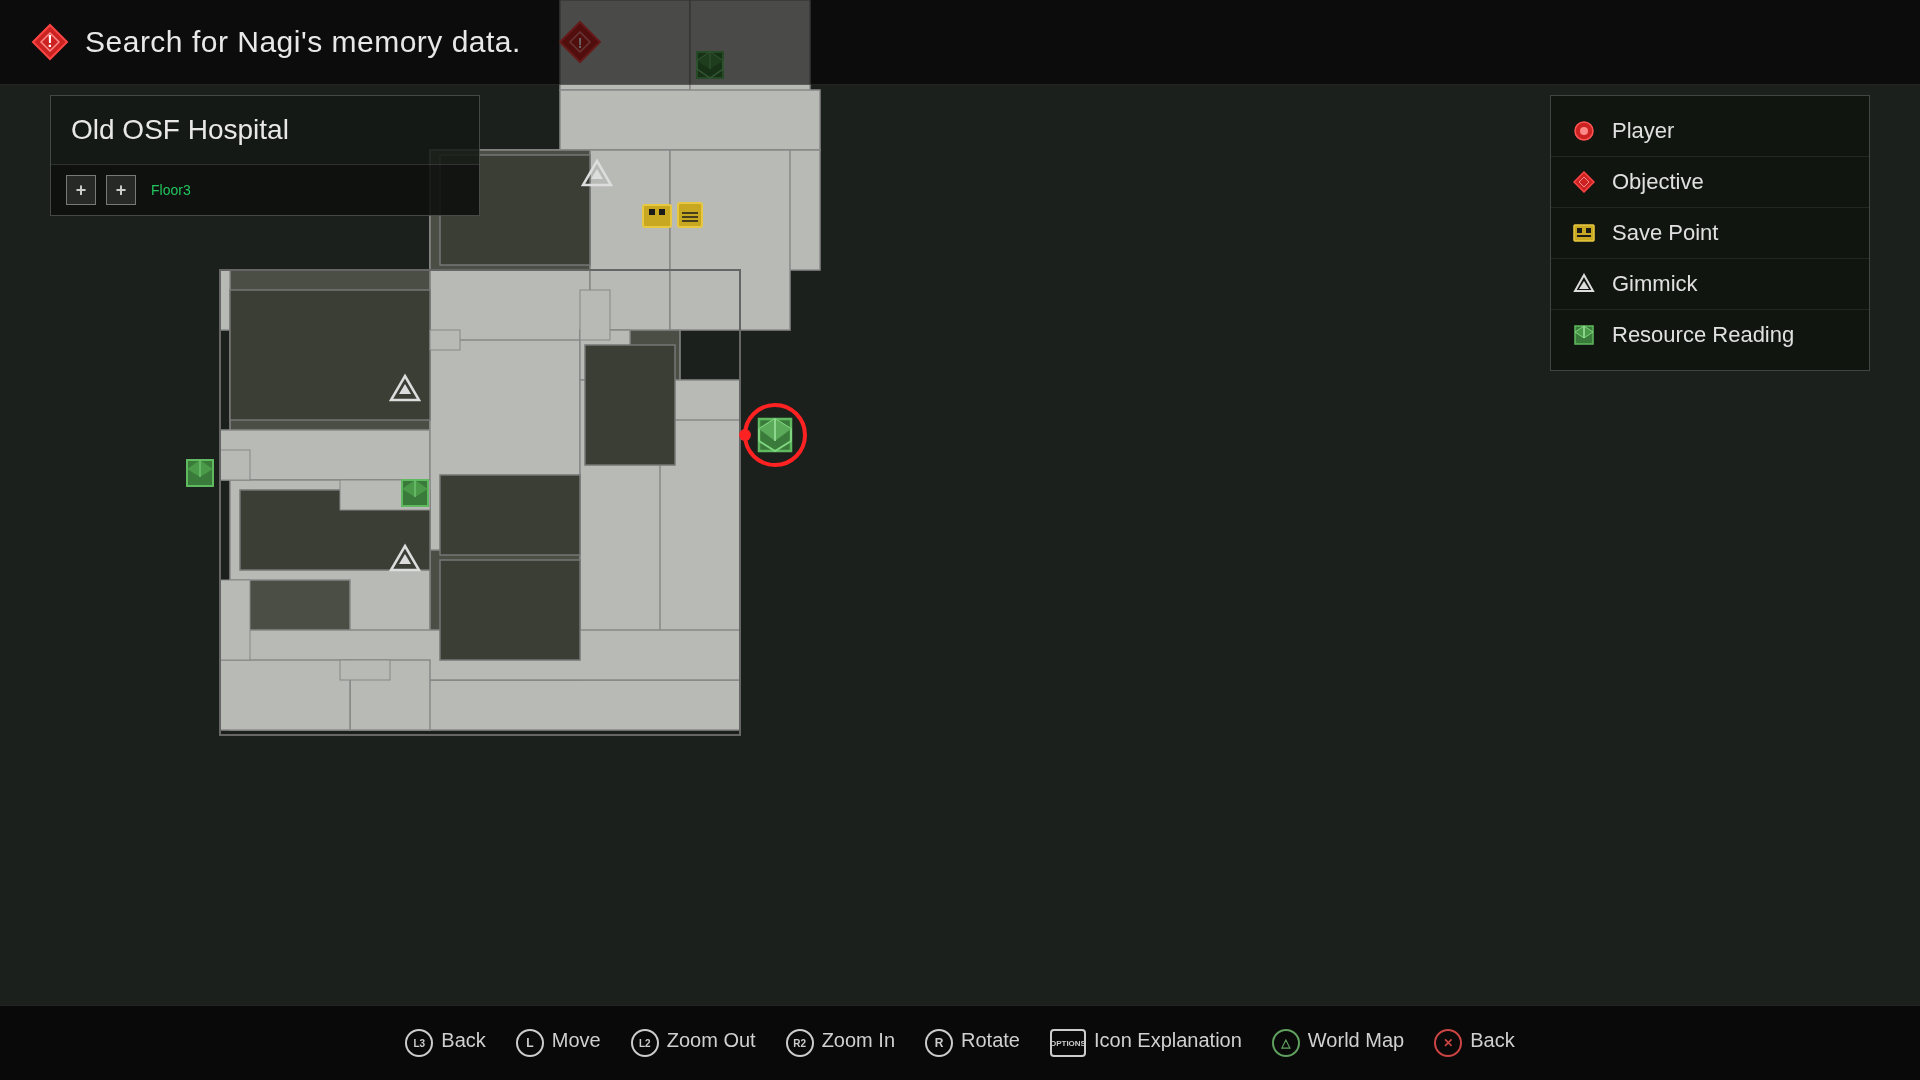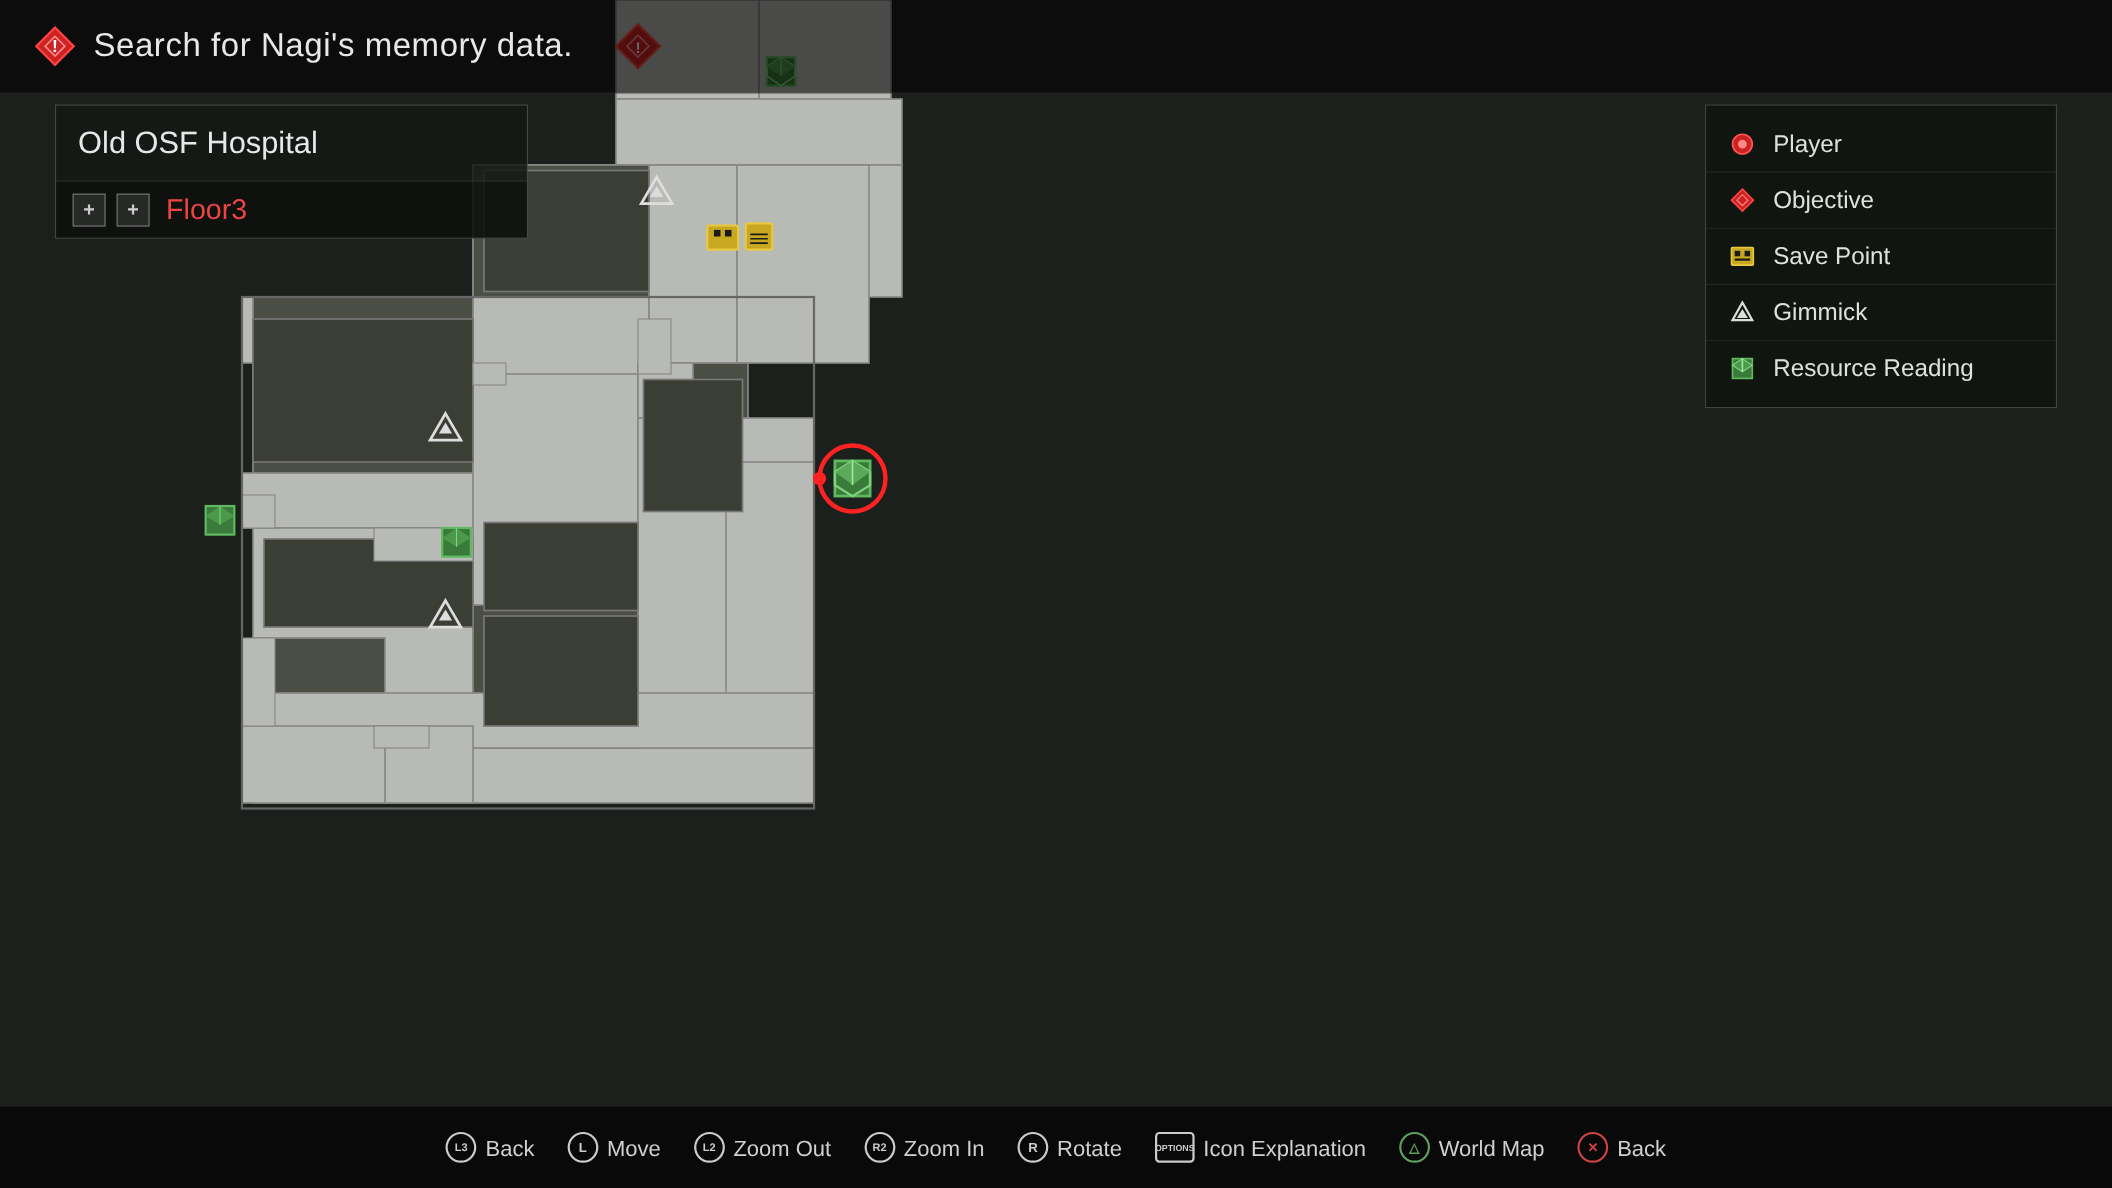--- a/index.html
+++ b/index.html
@@ -109,22 +109,22 @@
       cursor: pointer;
     }
 
     .floor-btn span {
       color: #ccc;
       font-size: 18px;
       font-weight: bold;
     }
 
     #floor-label {
-      color: #ef4444;
-      font-size: 26px;
+      color: #22c55e;
+      font-size: 14px;
       margin-left: 5px;
     }
 
     
     #legend-panel {
       position: absolute;
       top: 95px;
       right: 50px;
       width: 320px;
       background: rgba(15,20,15,0.9);
@@ -168,21 +168,21 @@
       background: rgba(0,0,0,0.7);
       display: flex;
       align-items: center;
       justify-content: center;
       gap: 30px;
       border-top: 1px solid rgba(255,255,255,0.1);
     }
 
     .control-item {
       display: flex;
-      align-items: flex-end;
+      align-items: flex-start;
       gap: 8px;
     }
 
     .ctrl-badge {
       width: 28px;
       height: 28px;
       border-radius: 50%;
       border: 2px solid #ccc;
       display: flex;
       align-items: center;

